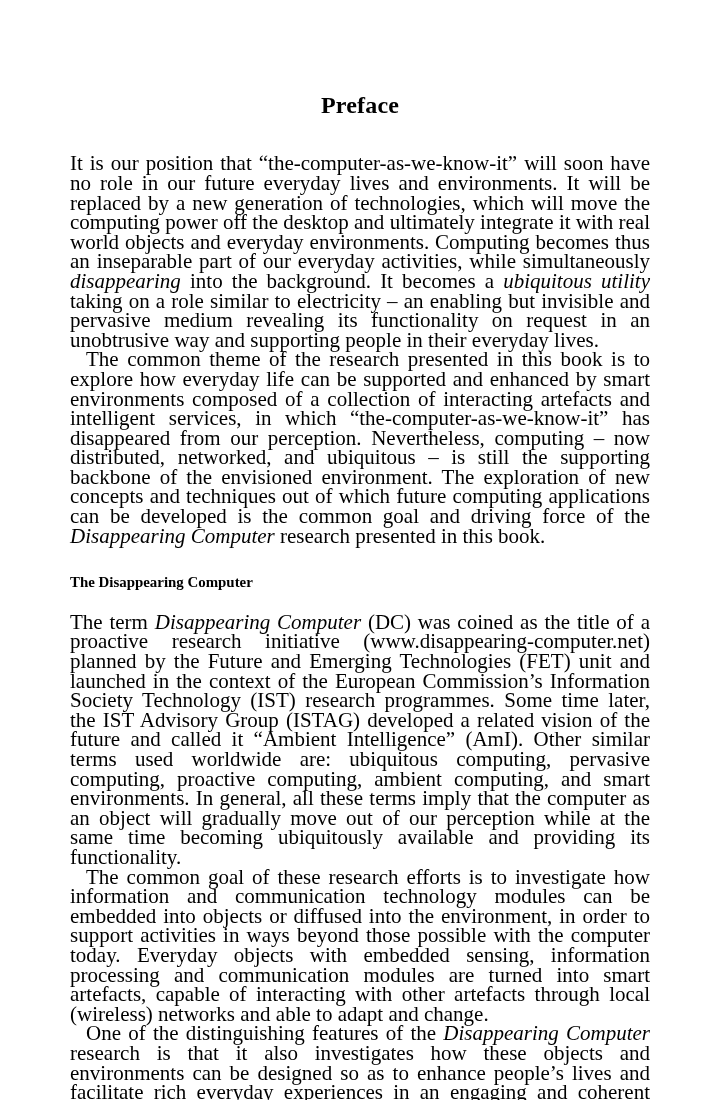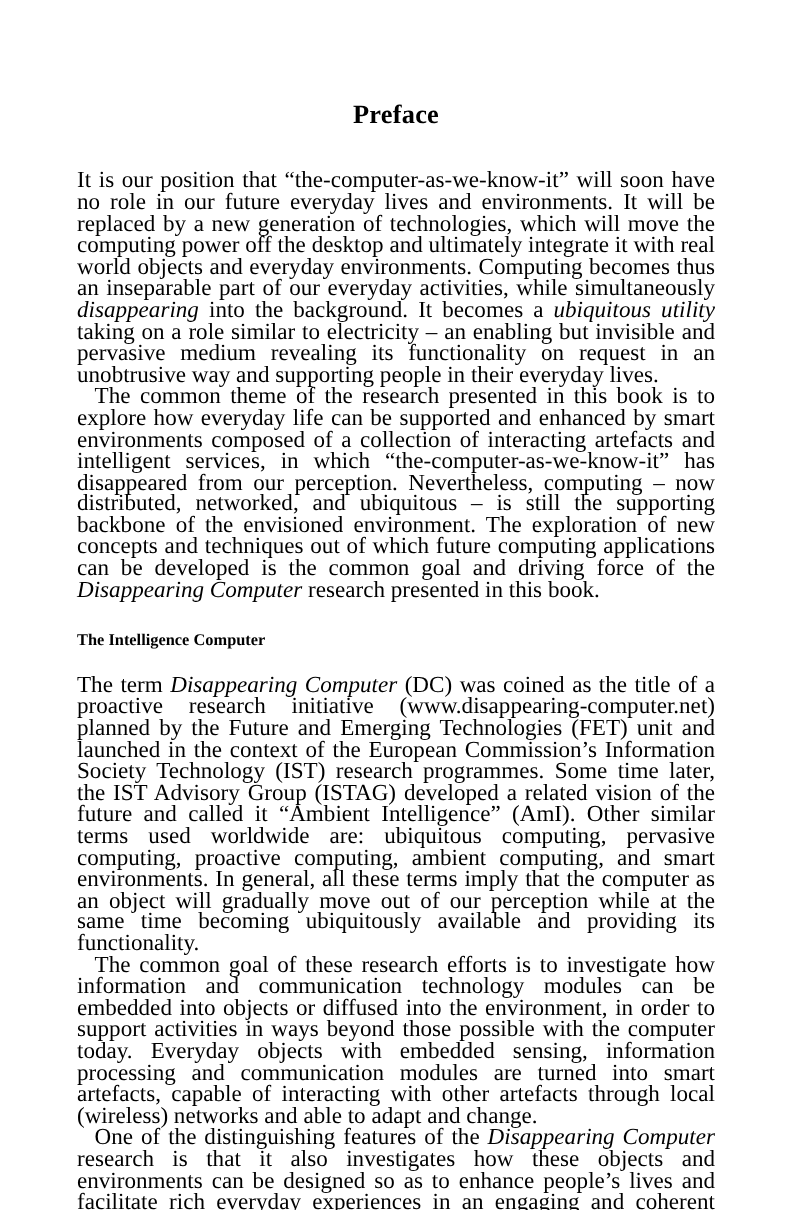--- a/index.html
+++ b/index.html
@@ -73,21 +73,21 @@
   <div class="content">
 
     <h1 class="page-title">Preface</h1>
 
     <div class="body-block" id="body-root">
         <div class="sec-block">
           <p class="para"><span>It is our position that “the-computer-as-we-know-it” will soon have no role in our future everyday lives and environments. It will be replaced by a new generation of technologies, which will move the computing power off the desktop and ultimately integrate it with real world objects and everyday environments. Computing becomes thus an inseparable part of our everyday activities, while simultaneously </span><em>disappearing</em><span> into the background. It becomes a </span><em>ubiquitous utility</em><span> taking on a role similar to electricity – an enabling but invisible and pervasive medium revealing its functionality on request in an unobtrusive way and supporting people in their everyday lives.</span></p>
           <p class="para indented"><span>The common theme of the research presented in this book is to explore how everyday life can be supported and enhanced by smart environments composed of a collection of interacting artefacts and intelligent services, in which “the-computer-as-we-know-it” has disappeared from our perception. Nevertheless, computing – now distributed, networked, and ubiquitous – is still the supporting backbone of the envisioned environment. The exploration of new concepts and techniques out of which future computing applications can be developed is the common goal and driving force of the </span><em>Disappearing Computer</em><span> research presented in this book.</span></p>
         </div>
         <div class="sec-block">
-          <h2 class="section-heading">The Intelligence Computer</h2>
+          <h2 class="section-heading">The Disappearing Computer</h2>
           <p class="para"><span>The term </span><em>Disappearing Computer</em><span> (DC) was coined as the title of a proactive research initiative (www.disappearing-computer.net) planned by the Future and Emerging Technologies (FET) unit and launched in the context of the European Commission’s Information Society Technology (IST) research programmes. Some time later, the IST Advisory Group (ISTAG) developed a related vision of the future and called it “Ambient Intelligence” (AmI). Other similar terms used worldwide are: ubiquitous computing, pervasive computing, proactive computing, ambient computing, and smart environments. In general, all these terms imply that the computer as an object will gradually move out of our perception while at the same time becoming ubiquitously available and providing its functionality.</span></p>
           <p class="para indented"><span>The common goal of these research efforts is to investigate how information and communication technology modules can be embedded into objects or diffused into the environment, in order to support activities in ways beyond those possible with the computer today. Everyday objects with embedded sensing, information processing and communication modules are turned into smart artefacts, capable of interacting with other artefacts through local (wireless) networks and able to adapt and change.</span></p>
           <p class="para indented"><span>One of the distinguishing features of the </span><em>Disappearing Computer</em><span> research is that it also investigates how these objects and environments can be designed so as to enhance people’s lives and facilitate rich everyday experiences in an engaging and coherent way. This research aims not only to develop computing systems and technology know-how, but also robust methods and tools for creating novel people-friendly environments. It is our belief that the starting point is not technology per se, but technology as an enabler for the people-centred creation of activity-supporting ubiquitous computing applications.</span></p>
         </div>
       </div>
 
   </div>
 </div>
 
 </body></html>

